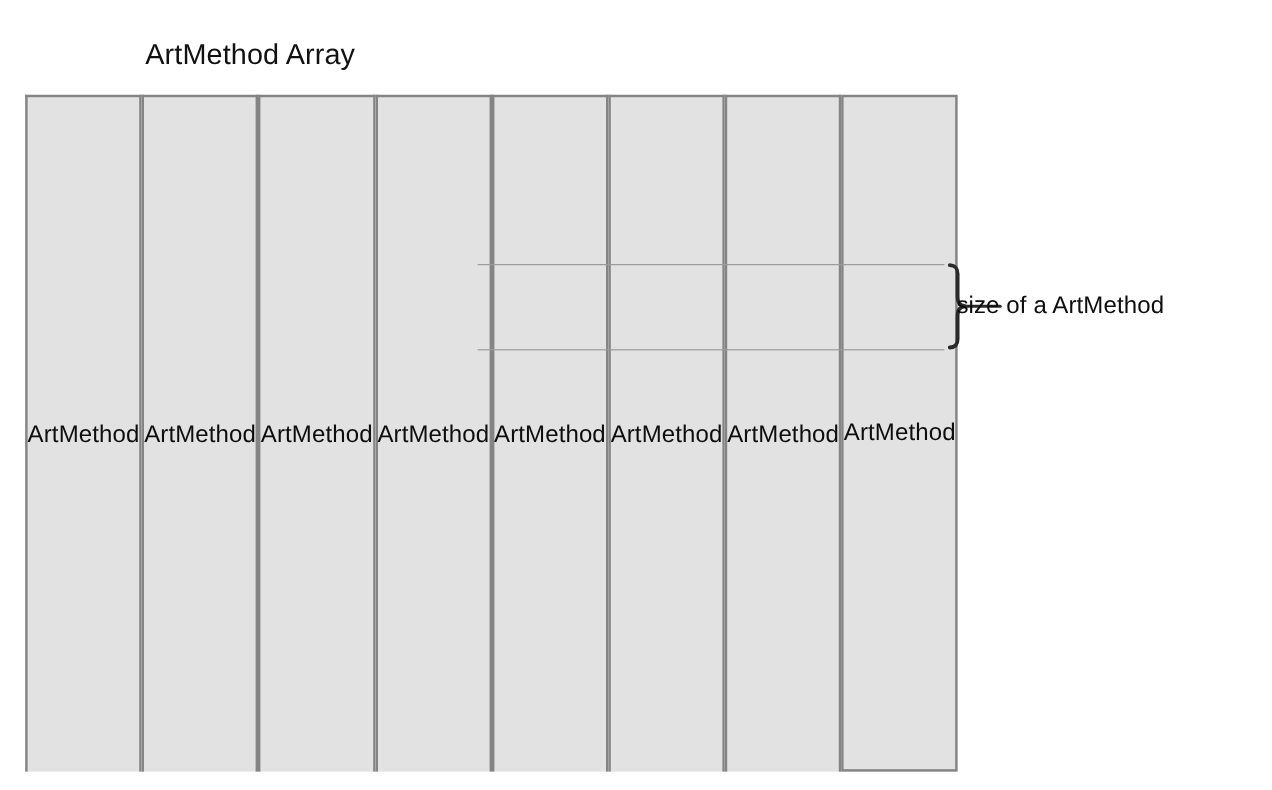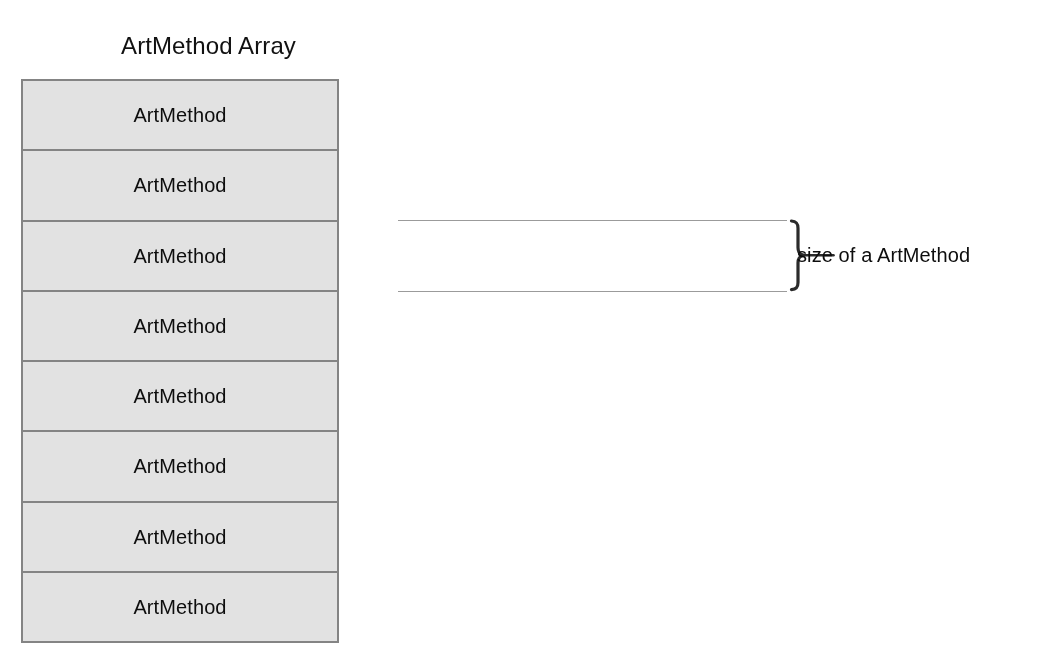--- a/index.html
+++ b/index.html
@@ -36,21 +36,21 @@
   }
 
   
   .array-stack {
     position: absolute;
     left: 21px;
     top: 79px;
     width: 318px;
     height: 564px;
     display: flex;
-    flex-direction: column;
+    flex-direction: row;
     text-align: right;
   }
 
   .array-cell {
     flex: 1 1 0;
     box-sizing: border-box;
     background: #e2e2e2;
     border: 2px solid #848484;
     border-bottom-width: 0;
     display: flex;

